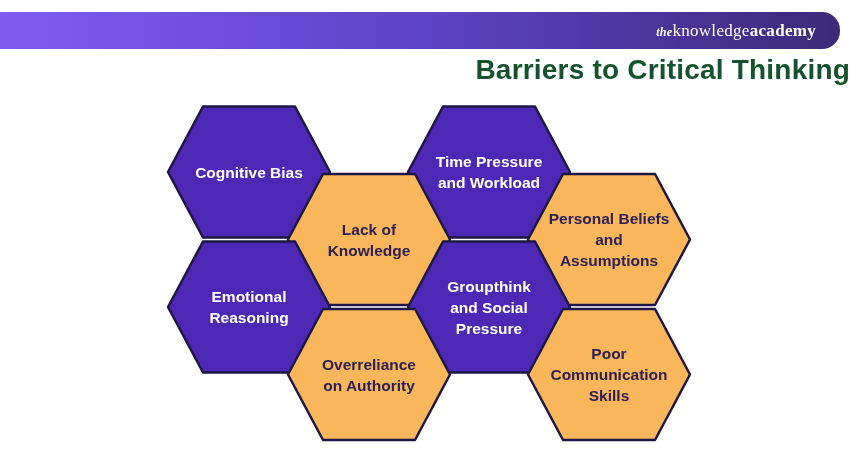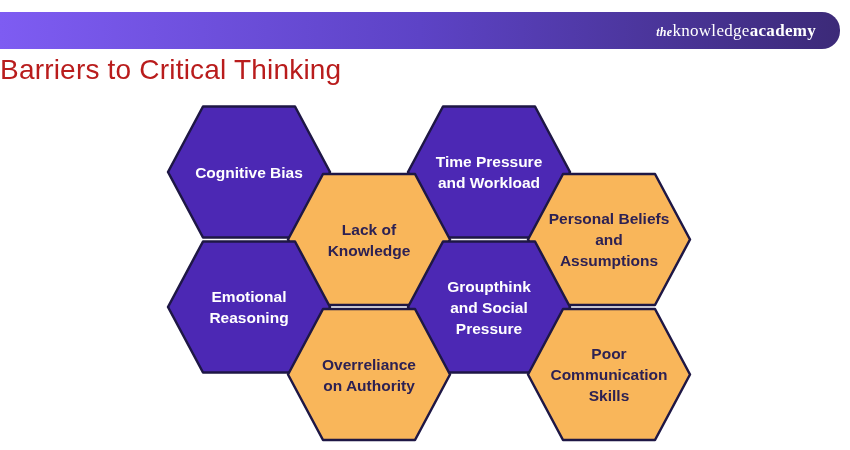--- a/index.html
+++ b/index.html
@@ -41,24 +41,24 @@
   .logo .academy {
     font-weight: bold;
     margin-top: 8px;
   }
   .page-title {
     position: absolute;
     top: 54px;
     left: 0;
     width: 100%;
     margin: 0;
-    text-align: left;
+    text-align: right;
     font-size: 28px;
-    font-weight: normal;
-    color: #b91c1c;
+    font-weight: bold;
+    color: #14532d;
     letter-spacing: 0.2px;
   }
   #hex-svg {
     position: absolute;
     top: 0;
     left: 0;
   }
   .hex-label {
     font-family: "Liberation Sans", sans-serif;
     font-size: 15.5px;

